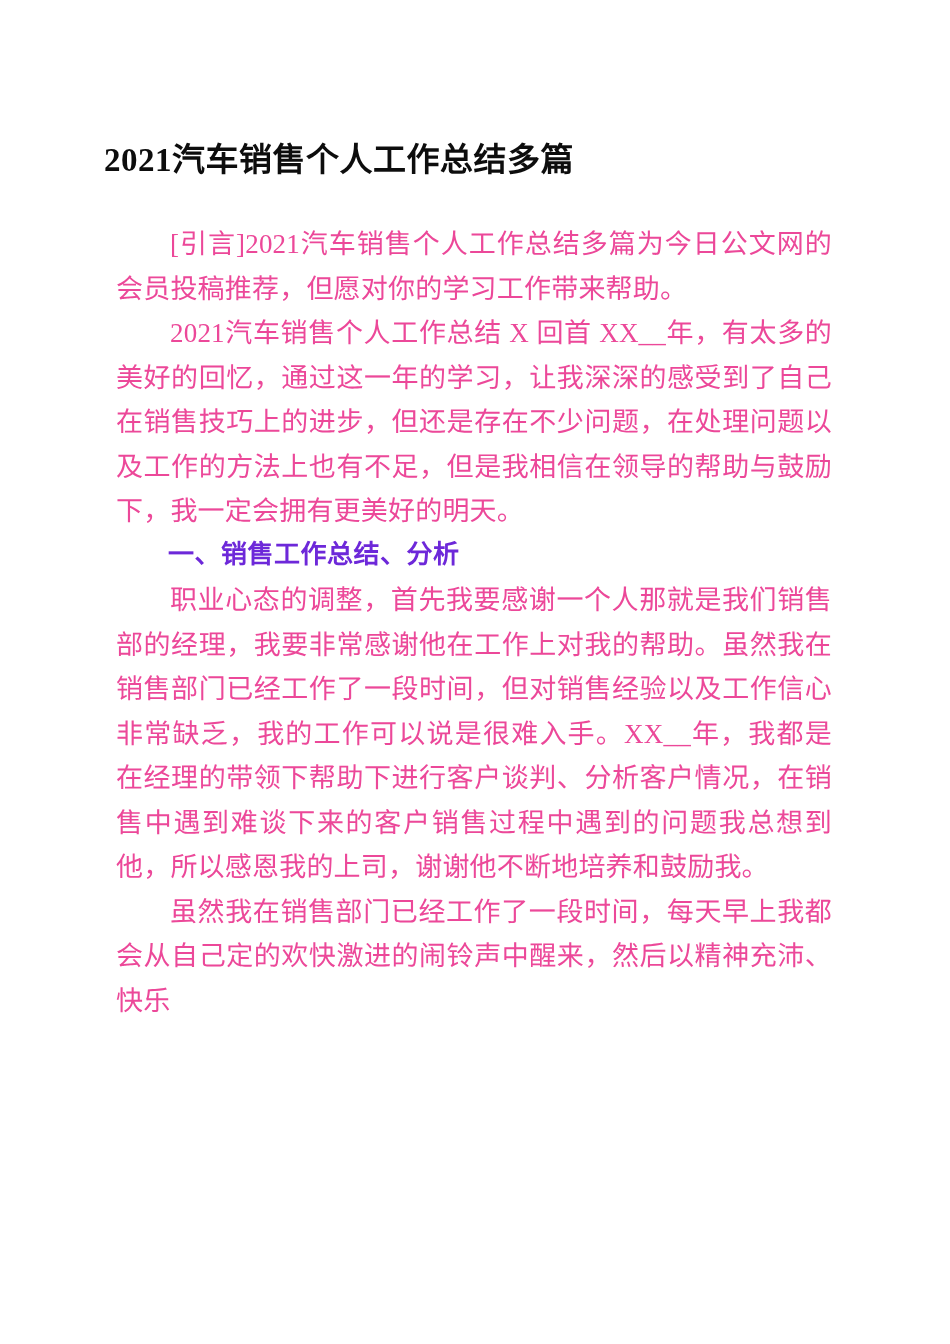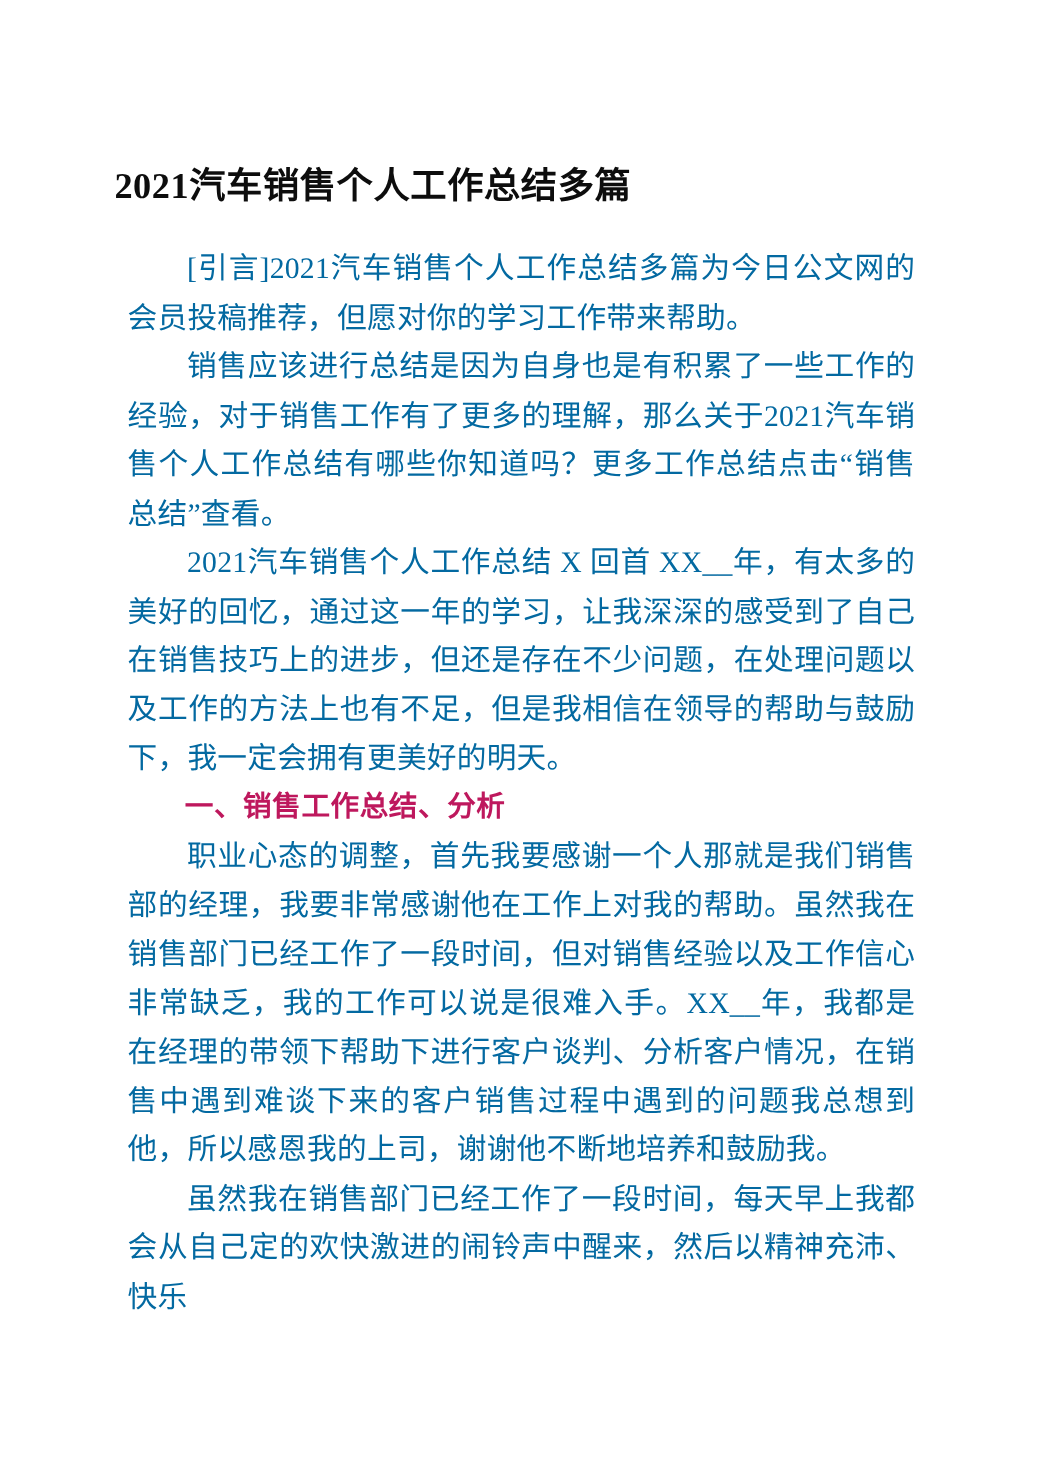--- a/index.html
+++ b/index.html
@@ -29,46 +29,46 @@
     font-family: "Liberation Serif", "DejaVu Serif", serif;
     font-weight: 700;
     font-size: 33px;
     line-height: 44px;
     letter-spacing: 0.5px;
     color: #0d0d0d;
     text-align: left;
     margin: 0;
     padding: 0;
     position: absolute;
-    top: 148px;
+    top: 138px;
     left: 104px;
     width: 716px;
     white-space: nowrap;
   }
 
   .para {
     font-family: "Liberation Serif", "DejaVu Serif", serif;
     font-size: 27px;
     line-height: 44.5px;
-    color: #0369a1;
+    color: #ec4899;
     text-align: justify;
     text-align-last: left;
     text-justify: inter-character;
     margin: 0;
     text-indent: 2em;
     letter-spacing: 0.2px;
     word-break: break-all;
   }
 
   .heading {
-    font-family: Liberation Serif, serif;
+    font-family: Liberation Mono, monospace;
     font-size: 26px;
     line-height: 44.5px;
     font-weight: 700;
-    color: #be185d;
+    color: #6d28d9;
     margin: 0;
     text-indent: 2em;
     letter-spacing: 0.5px;
   }
 
   .content-flow {
     position: absolute;
     left: 116px;
     top: 222px;
     width: 716px;
@@ -78,21 +78,20 @@
 <body>
 
 <div class="page">
 
   <h1 class="doc-title">2021汽车销售个人工作总结多篇</h1>
 
   <div class="content-flow">
 
     <p class="para">[引言]2021汽车销售个人工作总结多篇为今日公文网的会员投稿推荐，但愿对你的学习工作带来帮助。</p>
 
-    <p class="para">销售应该进行总结是因为自身也是有积累了一些工作的经验，对于销售工作有了更多的理解，那么关于2021汽车销售个人工作总结有哪些你知道吗？更多工作总结点击“销售总结”查看。</p>
 
     <p class="para">2021汽车销售个人工作总结 X 回首 XX__年，有太多的美好的回忆，通过这一年的学习，让我深深的感受到了自己在销售技巧上的进步，但还是存在不少问题，在处理问题以及工作的方法上也有不足，但是我相信在领导的帮助与鼓励下，我一定会拥有更美好的明天。</p>
 
     <h2 class="heading">一、销售工作总结、分析</h2>
 
     <p class="para">职业心态的调整，首先我要感谢一个人那就是我们销售部的经理，我要非常感谢他在工作上对我的帮助。虽然我在销售部门已经工作了一段时间，但对销售经验以及工作信心非常缺乏，我的工作可以说是很难入手。XX__年，我都是在经理的带领下帮助下进行客户谈判、分析客户情况，在销售中遇到难谈下来的客户销售过程中遇到的问题我总想到他，所以感恩我的上司，谢谢他不断地培养和鼓励我。</p>
 
 
     <p class="para">虽然我在销售部门已经工作了一段时间，每天早上我都会从自己定的欢快激进的闹铃声中醒来，然后以精神充沛、快乐</p>
 

